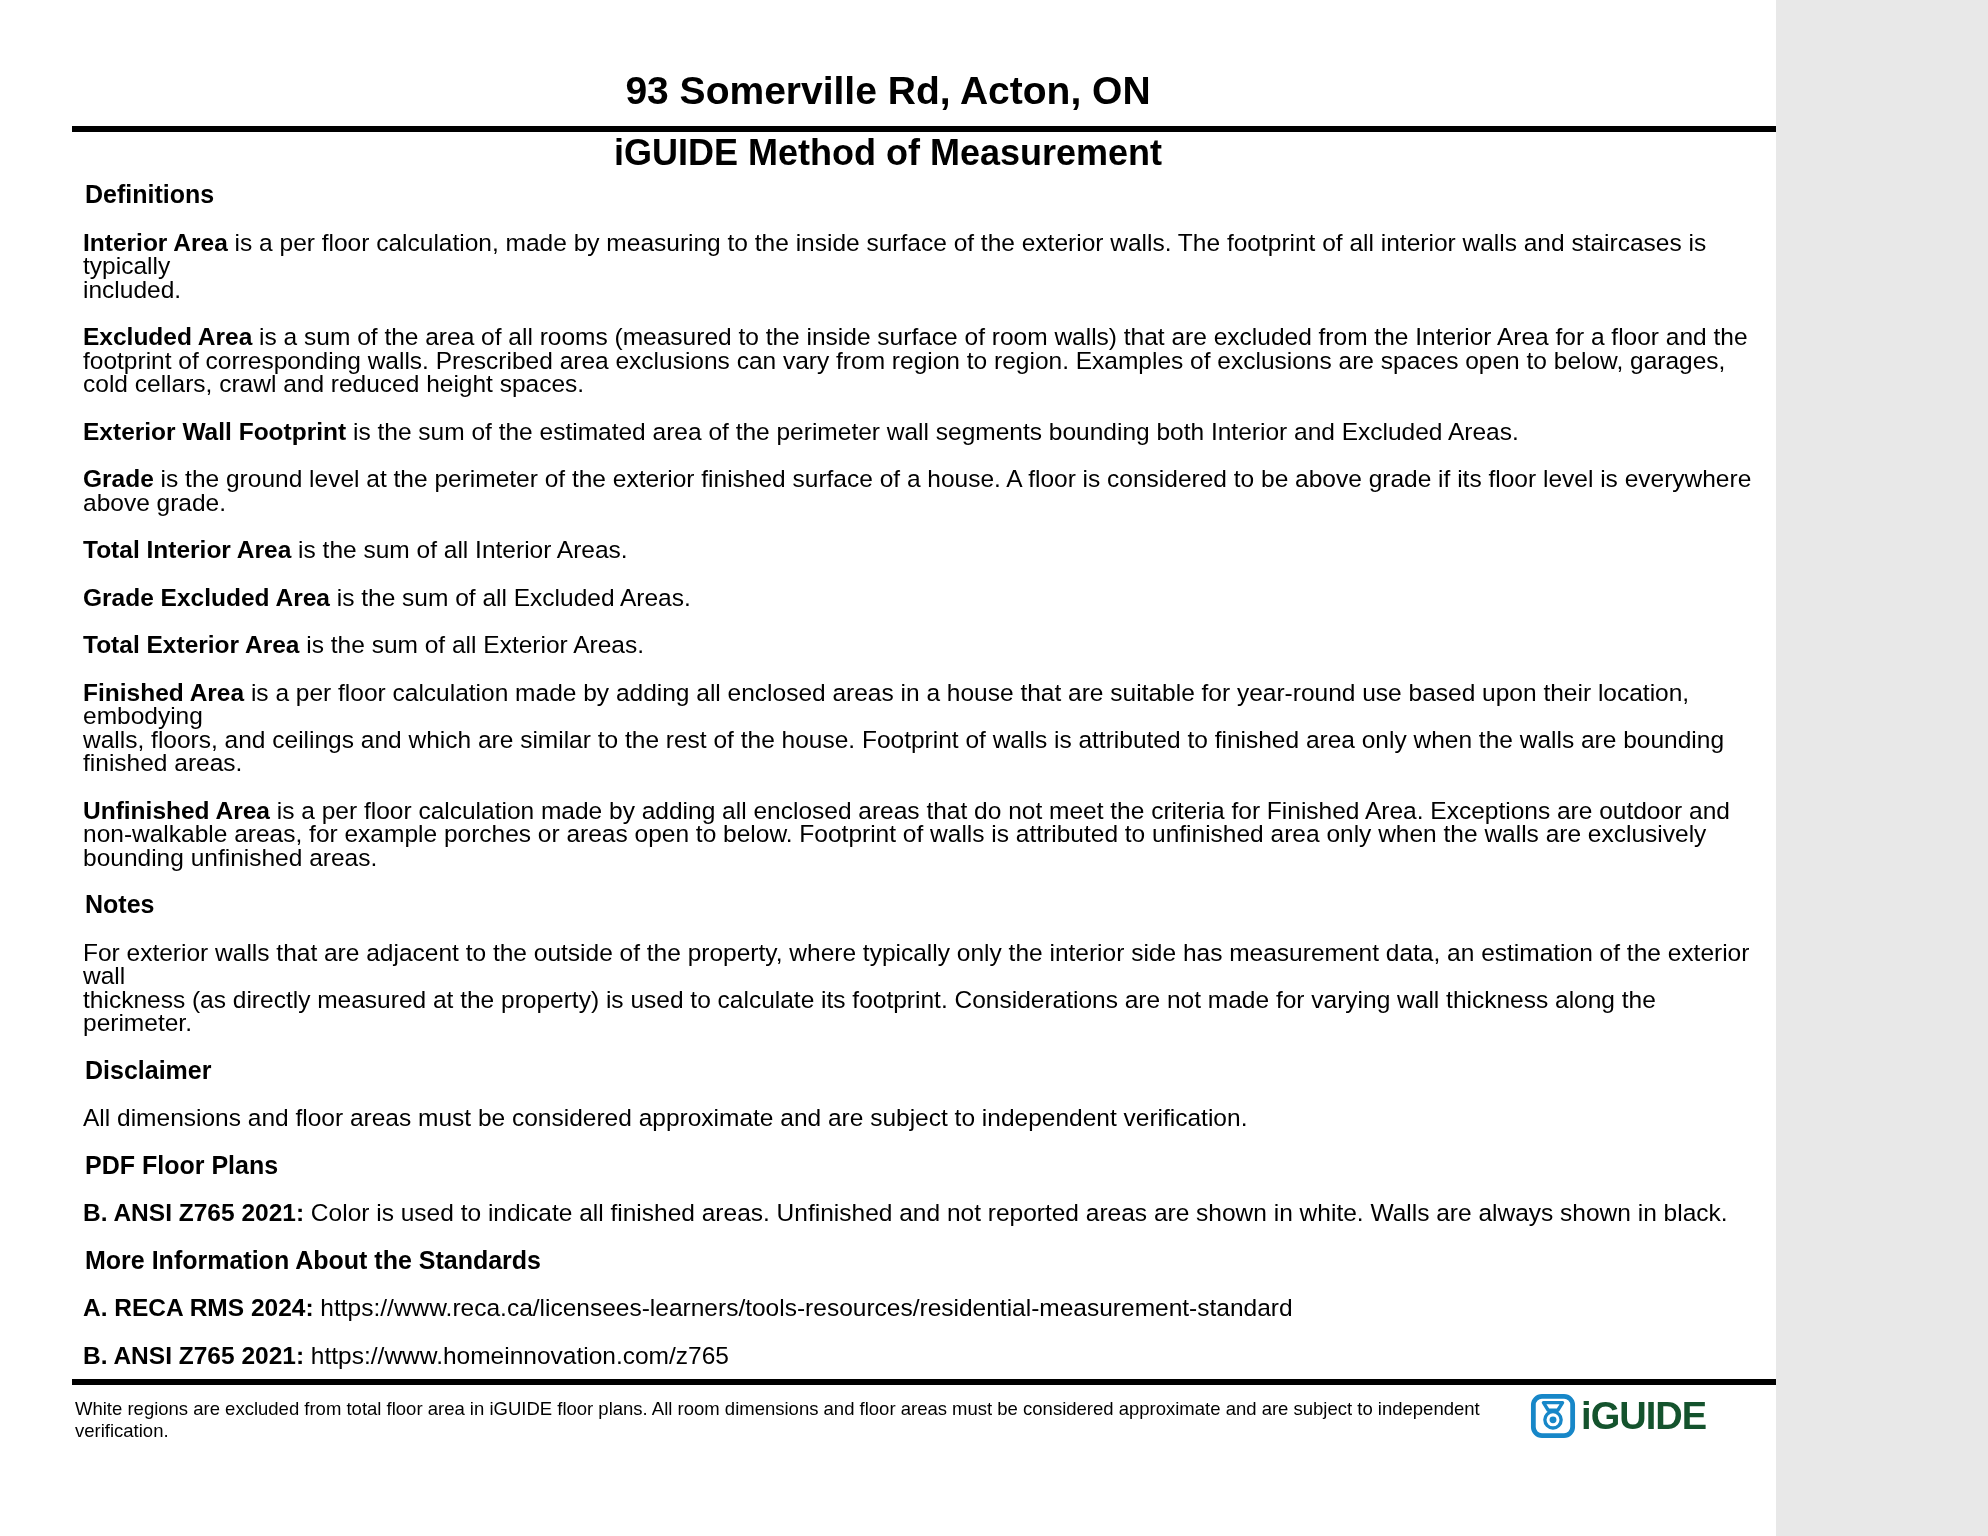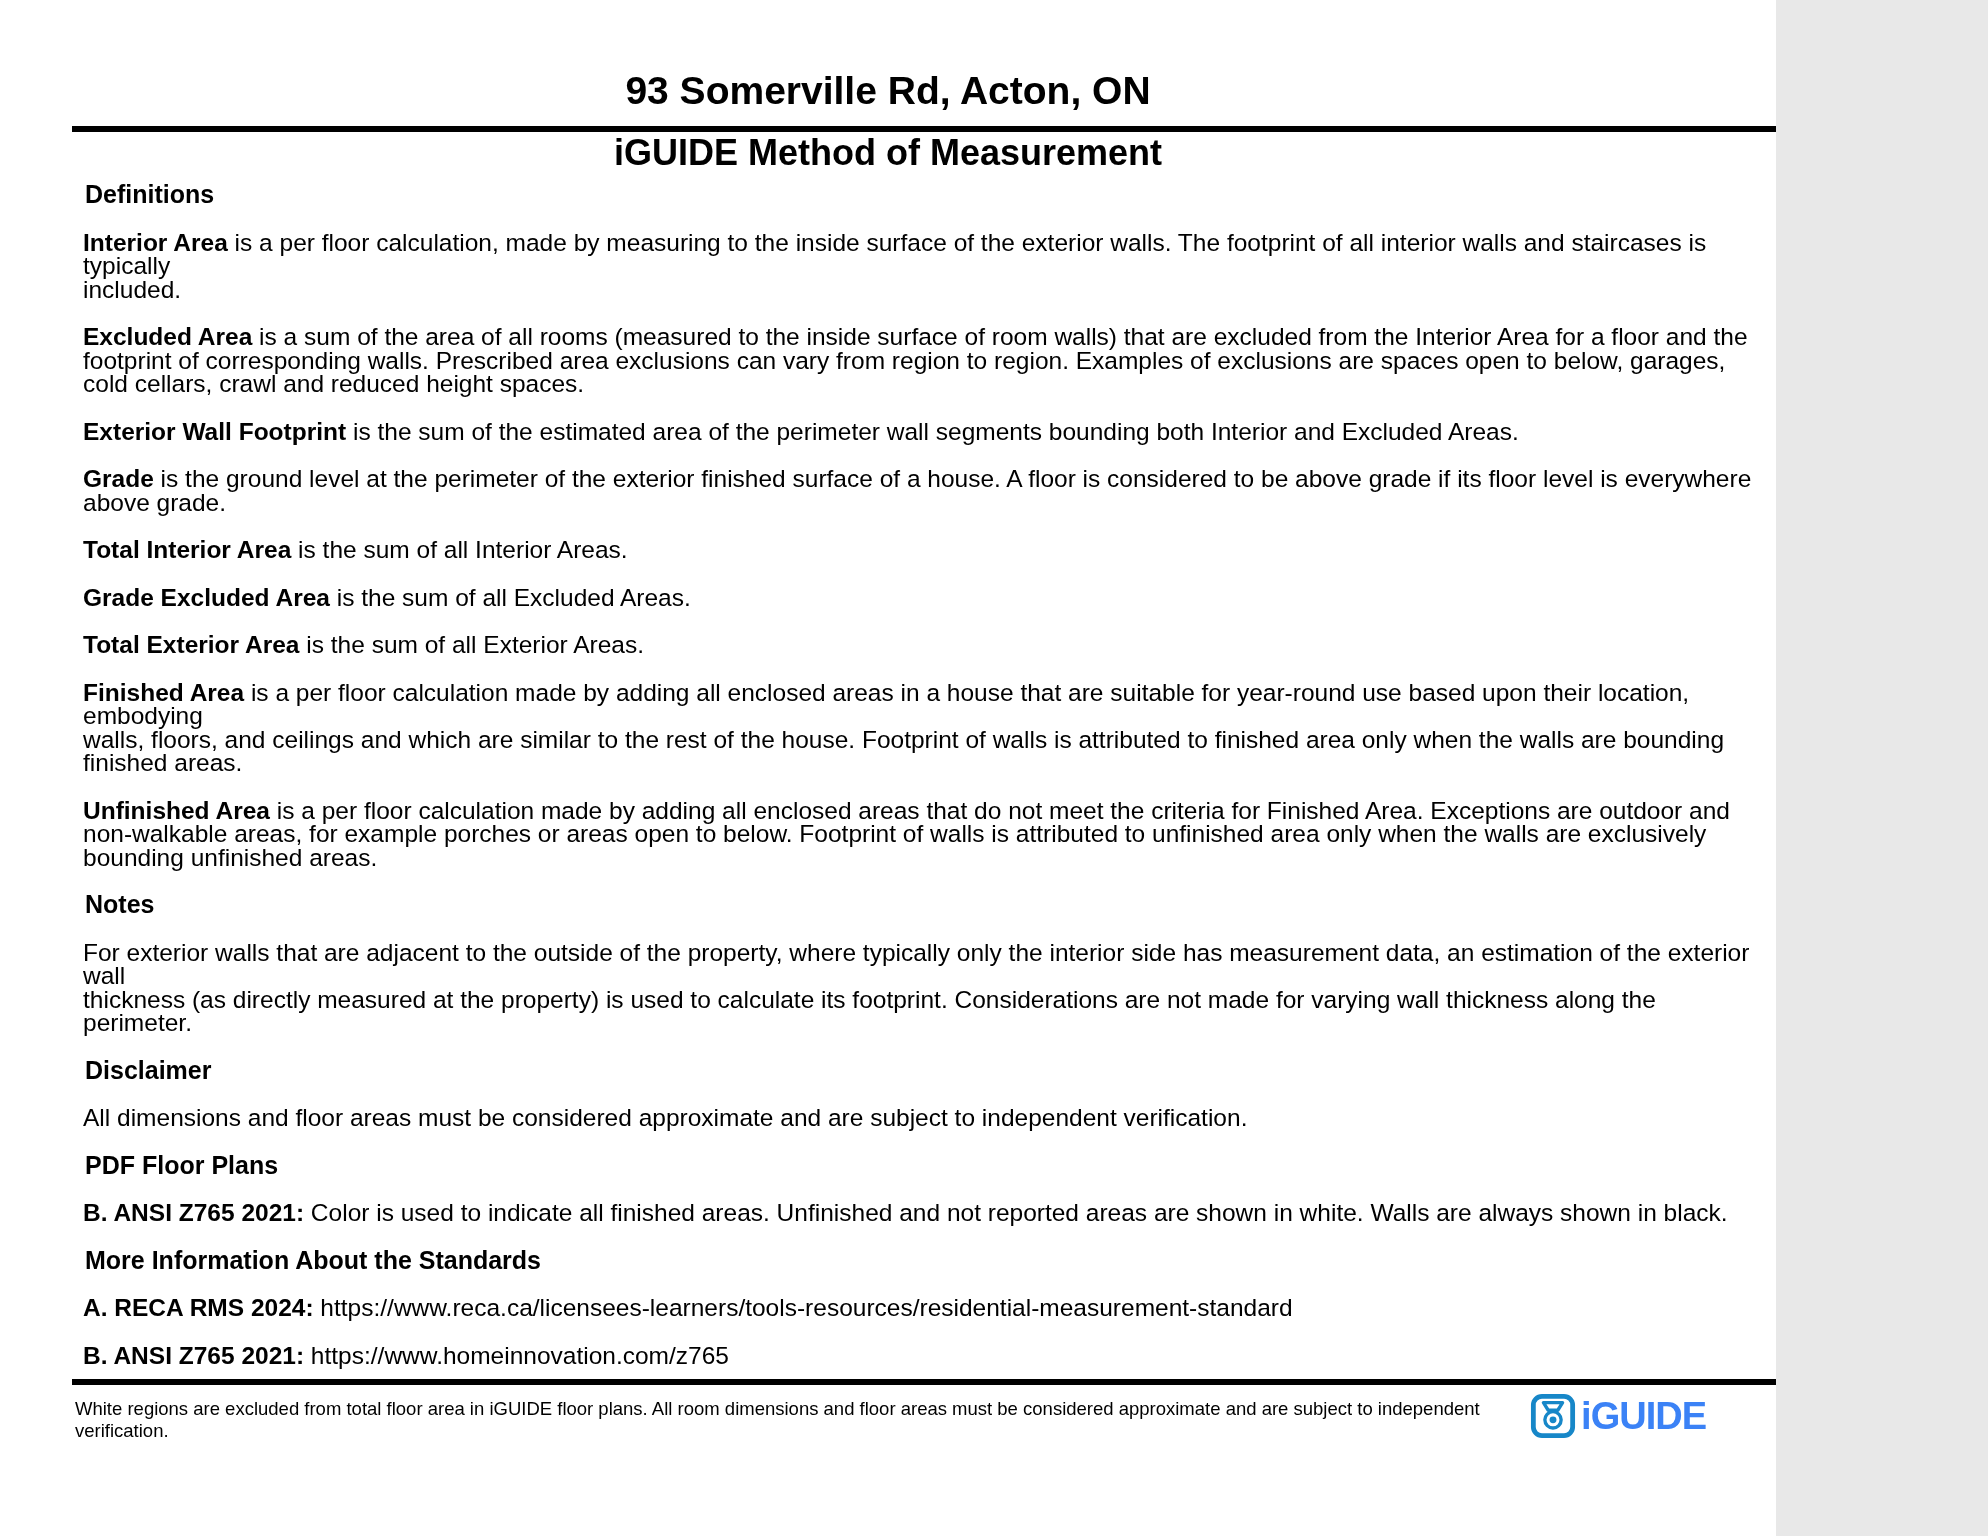--- a/index.html
+++ b/index.html
@@ -43,21 +43,21 @@
     padding:10px 70px 0 75px;
   }
   .footer-text {
     font-size:18.5px; line-height:22px; max-width:1500px;
     padding-top:3px;
   }
   .logo { display:flex; align-items:center; margin-top:-2px; }
   .logo-icon { display:block; }
   .logo-text {
     font-size:38px; font-weight:bold; line-height:44px;
-    color:#3b82f6; letter-spacing:-1px; margin-left:5px;
+    color:#14532d; letter-spacing:-1px; margin-left:5px;
   }
 </style>
 </head>
 <body>
 
 <div class="page">
 
   <div class="title">93 Somerville Rd, Acton, ON</div>
   <div class="rule rule-top"></div>
   <div class="subtitle">iGUIDE Method of Measurement</div>

